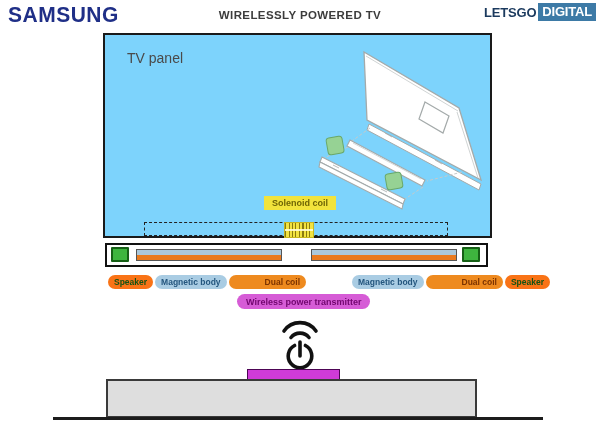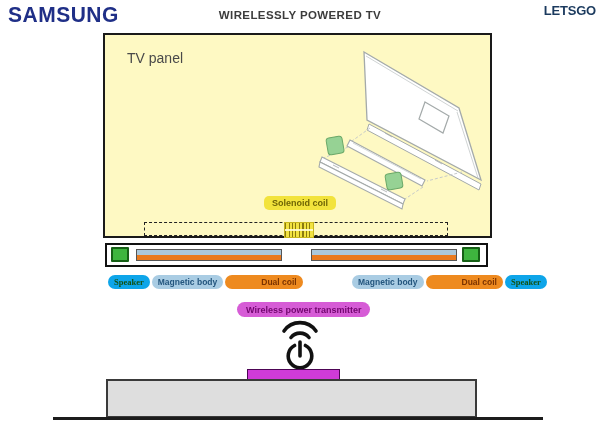--- a/index.html
+++ b/index.html
@@ -20,29 +20,29 @@
     position:absolute;right:4px;top:3px;display:flex;align-items:center;
     font-weight:bold;font-size:13px;letter-spacing:-0.2px;
   }
   .hdr-letsgo .lg{color:#1b3a5e;transform:scaleY(1.05);}
   .hdr-letsgo .dg{
     background:#3d7aa6;color:#ffffff;padding:1px 4px 2px 4px;margin-left:2px;
   }
   
   .main-box{
     position:absolute;left:103px;top:33px;width:385px;height:201px;
-    border:2px solid #1a1a1a;background:#fef9c3;
+    border:2px solid #1a1a1a;background:#7dd3fc;
   }
   .tvpanel-label{
     position:absolute;left:22px;top:15px;font-size:14px;color:#4a4a4a;
   }
   .main-box svg{position:absolute;left:0;top:0;}
   .solenoid-pill{
     position:absolute;left:159px;top:161px;background:#f2e33c;color:#6f6505;
-    font-size:9px;font-weight:bold;padding:2px 8px;border-radius:5px;white-space:nowrap;
+    font-size:9px;font-weight:bold;padding:2px 8px;border-radius:0;white-space:nowrap;
   }
   .dashed-region{
     position:absolute;left:39px;top:187px;width:302px;height:12px;
     border:1.5px dashed #222222;
   }
   .coil-hatch{
     position:absolute;left:139px;top:-1px;width:28px;height:13.5px;
     background-image:
       linear-gradient(to bottom, rgba(255,255,255,0) 44%, rgba(255,252,210,0.9) 44%, rgba(255,252,210,0.9) 56%, rgba(255,255,255,0) 56%),
       repeating-linear-gradient(90deg, #8a7a10 0px, #8a7a10 1px, #f2e340 1px, #f2e340 3.5px);
@@ -63,26 +63,26 @@
     border:1px solid #555555;
     background:linear-gradient(to bottom,#abc8dc 0%,#abc8dc 46%,#e97a1f 46%,#e97a1f 100%);
   }
   .coilbar.left{left:29px;} .coilbar.right{left:204px;}
   
   .pills{position:absolute;top:275px;display:flex;gap:2px;}
   .pills.left{left:108px;} .pills.right{left:352px;}
   .pill{
     font-size:8.5px;font-weight:bold;padding:2px 6px;border-radius:8px;white-space:nowrap;
   }
-  .pill.speaker{background:#0ea5e9;color:#145214;font-family:Liberation Serif, serif;}
+  .pill.speaker{background:#f97316;color:#145214;}
   .pill.magnetic{background:#a9cce3;color:#24567e;text-align:center;}
   .pill.dualcoil{background:#ee8a1f;color:#7c3300;padding-left:36px;}
   .transmitter-pill{
     position:absolute;left:237px;top:294px;background:#d65cd6;color:#72066f;
-    font-size:9px;font-weight:bold;padding:2.5px 9px;border-radius:9px;white-space:nowrap;margin-top:8px;
+    font-size:9px;font-weight:bold;padding:2.5px 9px;border-radius:9px;white-space:nowrap;
   }
   
   .power-icon{position:absolute;left:280px;top:316px;}
   .transmitter-bar{
     position:absolute;left:247px;top:369px;width:91px;height:9px;
     background:#cf3bd8;border:1.5px solid #4d0455;box-sizing:content-box;
   }
   .pedestal{
     position:absolute;left:106px;top:379px;width:371px;height:39px;
     background:#dedede;border:2px solid #3a3a3a;box-sizing:border-box;
@@ -91,20 +91,21 @@
     position:absolute;left:53px;top:417px;width:490px;height:2.5px;background:#1c1c1c;
   }
 </style>
 </head>
 <body>
 
 <div class="hdr-samsung">SAMSUNG</div>
 <div class="hdr-title">WIRELESSLY POWERED TV</div>
 <div class="hdr-letsgo">
   <span class="lg">LETSGO</span>
+  <span class="dg">DIGITAL</span>
 </div>
 
 <div class="main-box">
   <div class="tvpanel-label">TV panel</div>
 
   <svg width="385" height="201" viewBox="0 0 385 201">
 
     <polygon points="259,17 354,73 376,145 262,85" fill="#ffffff" stroke="#a4aaaa" stroke-width="1.3"></polygon>
     <line x1="261" y1="21" x2="353" y2="76" stroke="#c3c8c8" stroke-width="0.8"></line>
     <line x1="352" y1="77" x2="373" y2="143" stroke="#c3c8c8" stroke-width="0.8"></line>

